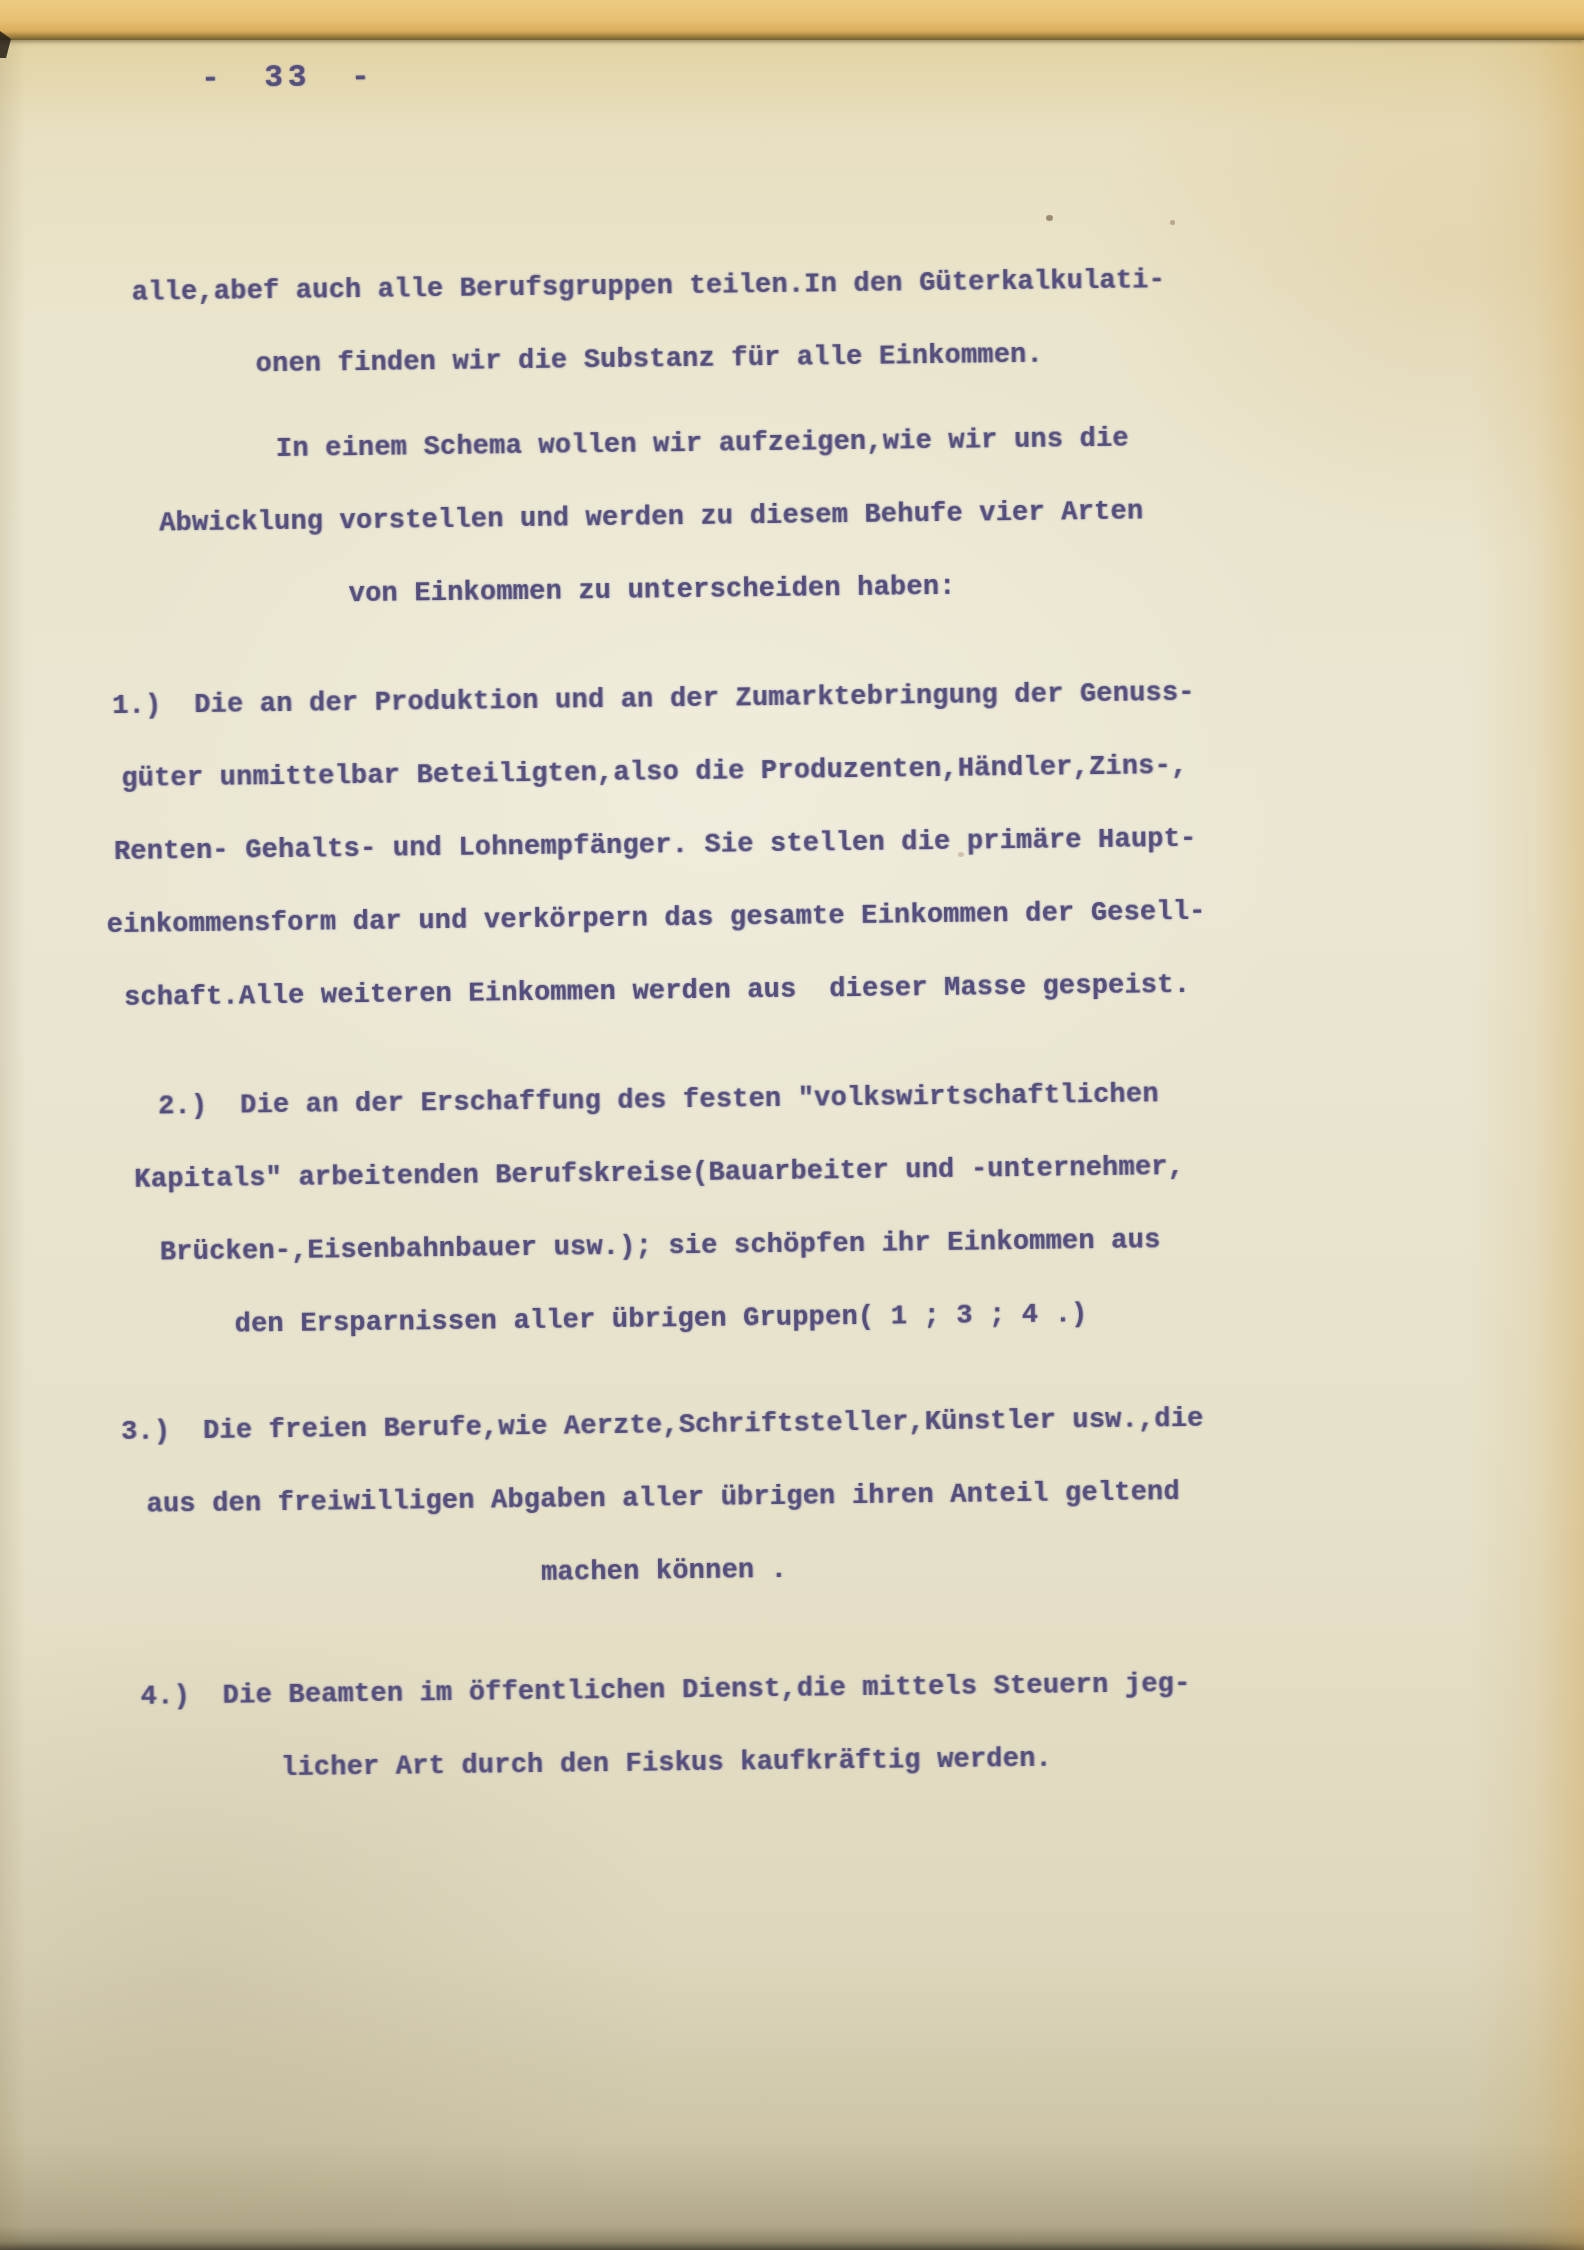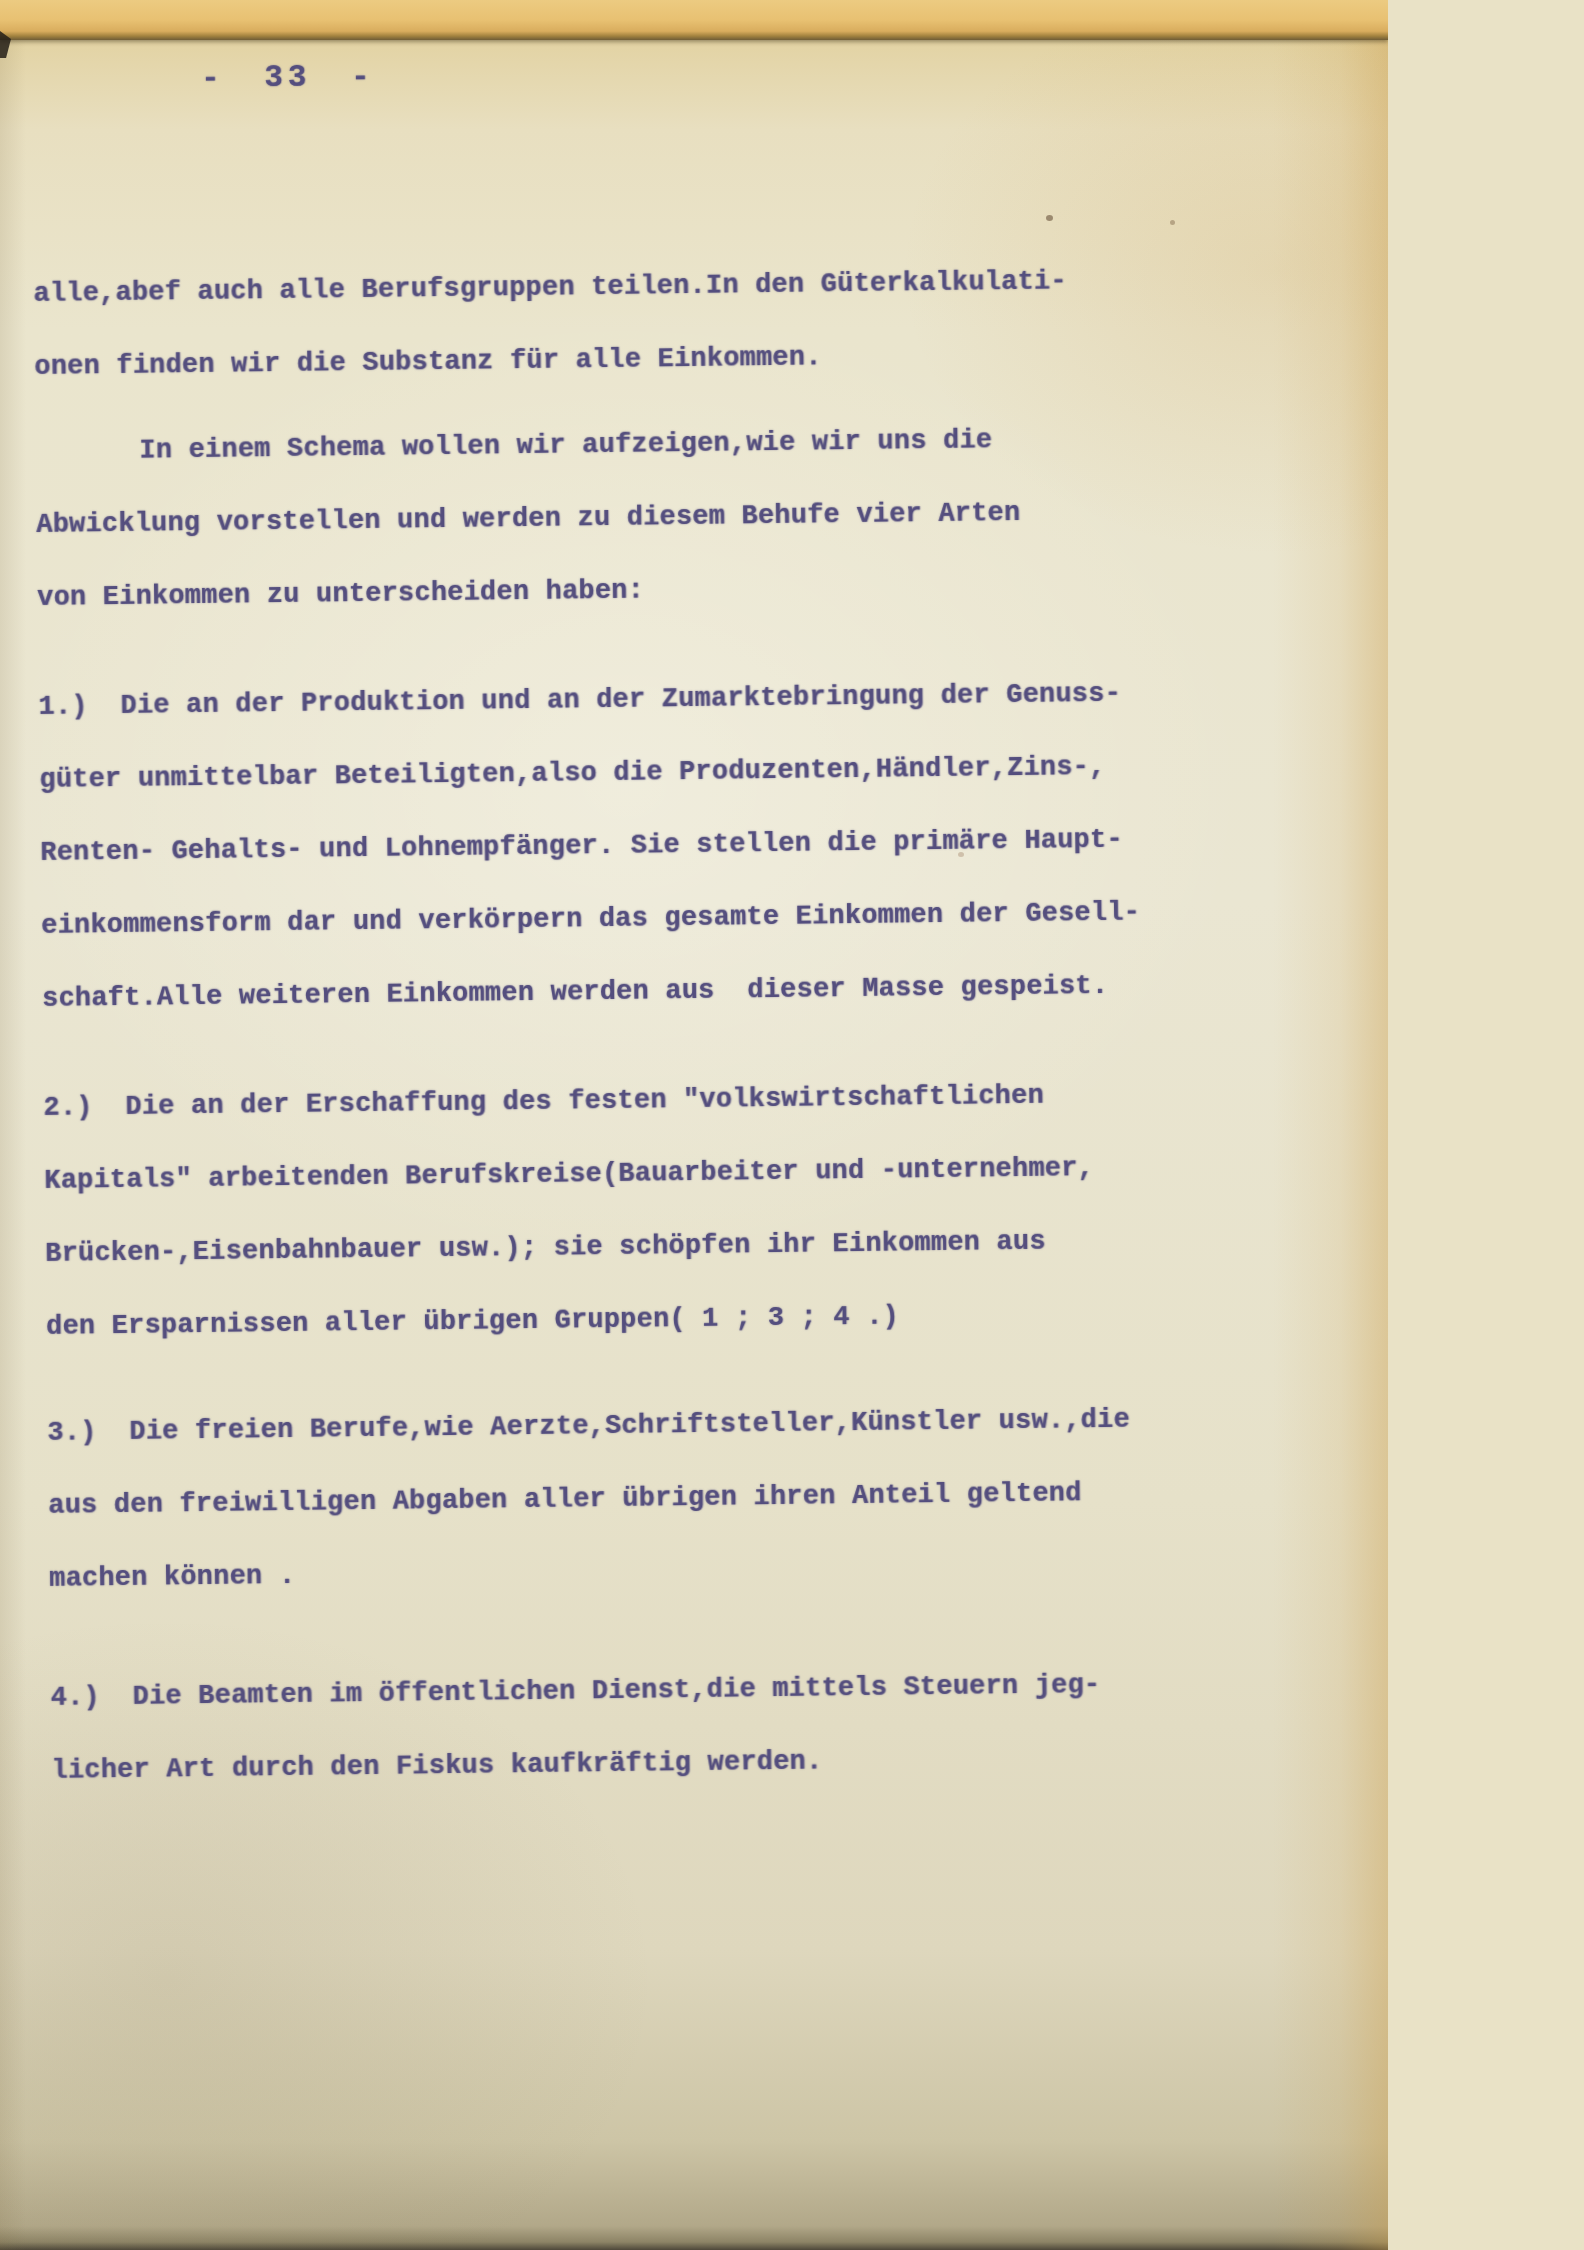--- a/index.html
+++ b/index.html
@@ -6,33 +6,34 @@
     margin: 0;
     padding: 0;
     width: 1584px;
     height: 2250px;
     overflow: hidden;
     background: #e9e2c6;
   }
 
   .page {
     position: relative;
-    width: 1388px;
+    width: 1584px;
     height: 2250px;
     overflow: hidden;
     background:
       radial-gradient(ellipse 900px 700px at 45% 35%, rgba(255,255,250,0.28), rgba(255,255,250,0) 70%),
       radial-gradient(ellipse 700px 520px at 12% 88%, rgba(120,105,70,0.12), rgba(120,105,70,0) 70%),
       radial-gradient(ellipse 500px 380px at 92% 12%, rgba(205,160,80,0.20), rgba(205,160,80,0) 75%),
       linear-gradient(90deg, rgba(120,100,60,0.14) 0px, rgba(120,100,60,0) 26px),
       linear-gradient(270deg, rgba(203,157,72,0.40) 0px, rgba(203,157,72,0.14) 48px, rgba(203,157,72,0) 115px),
       linear-gradient(180deg,
         #d9c48c 0px, #e3d4a6 48px, #e8dfc0 130px, #eae5cd 330px,
         #eae6d2 900px, #e6e1c9 1500px, #ded7bd 1950px, #cdc5a6 2140px,
         #b2a889 2226px, #8d8466 2242px, #4e483a 2250px);
+    text-align: center;
   }
 
   .top-band {
     position: absolute;
     top: 0; left: 0; right: 0;
     height: 40px;
     background: linear-gradient(180deg, #eccb81 0%, #e8c172 50%, #d9ad5e 78%, #a2823f 90%, #6f5c36 100%);
     box-shadow: 0 2px 4px rgba(60,48,24,0.45);
   }
 

